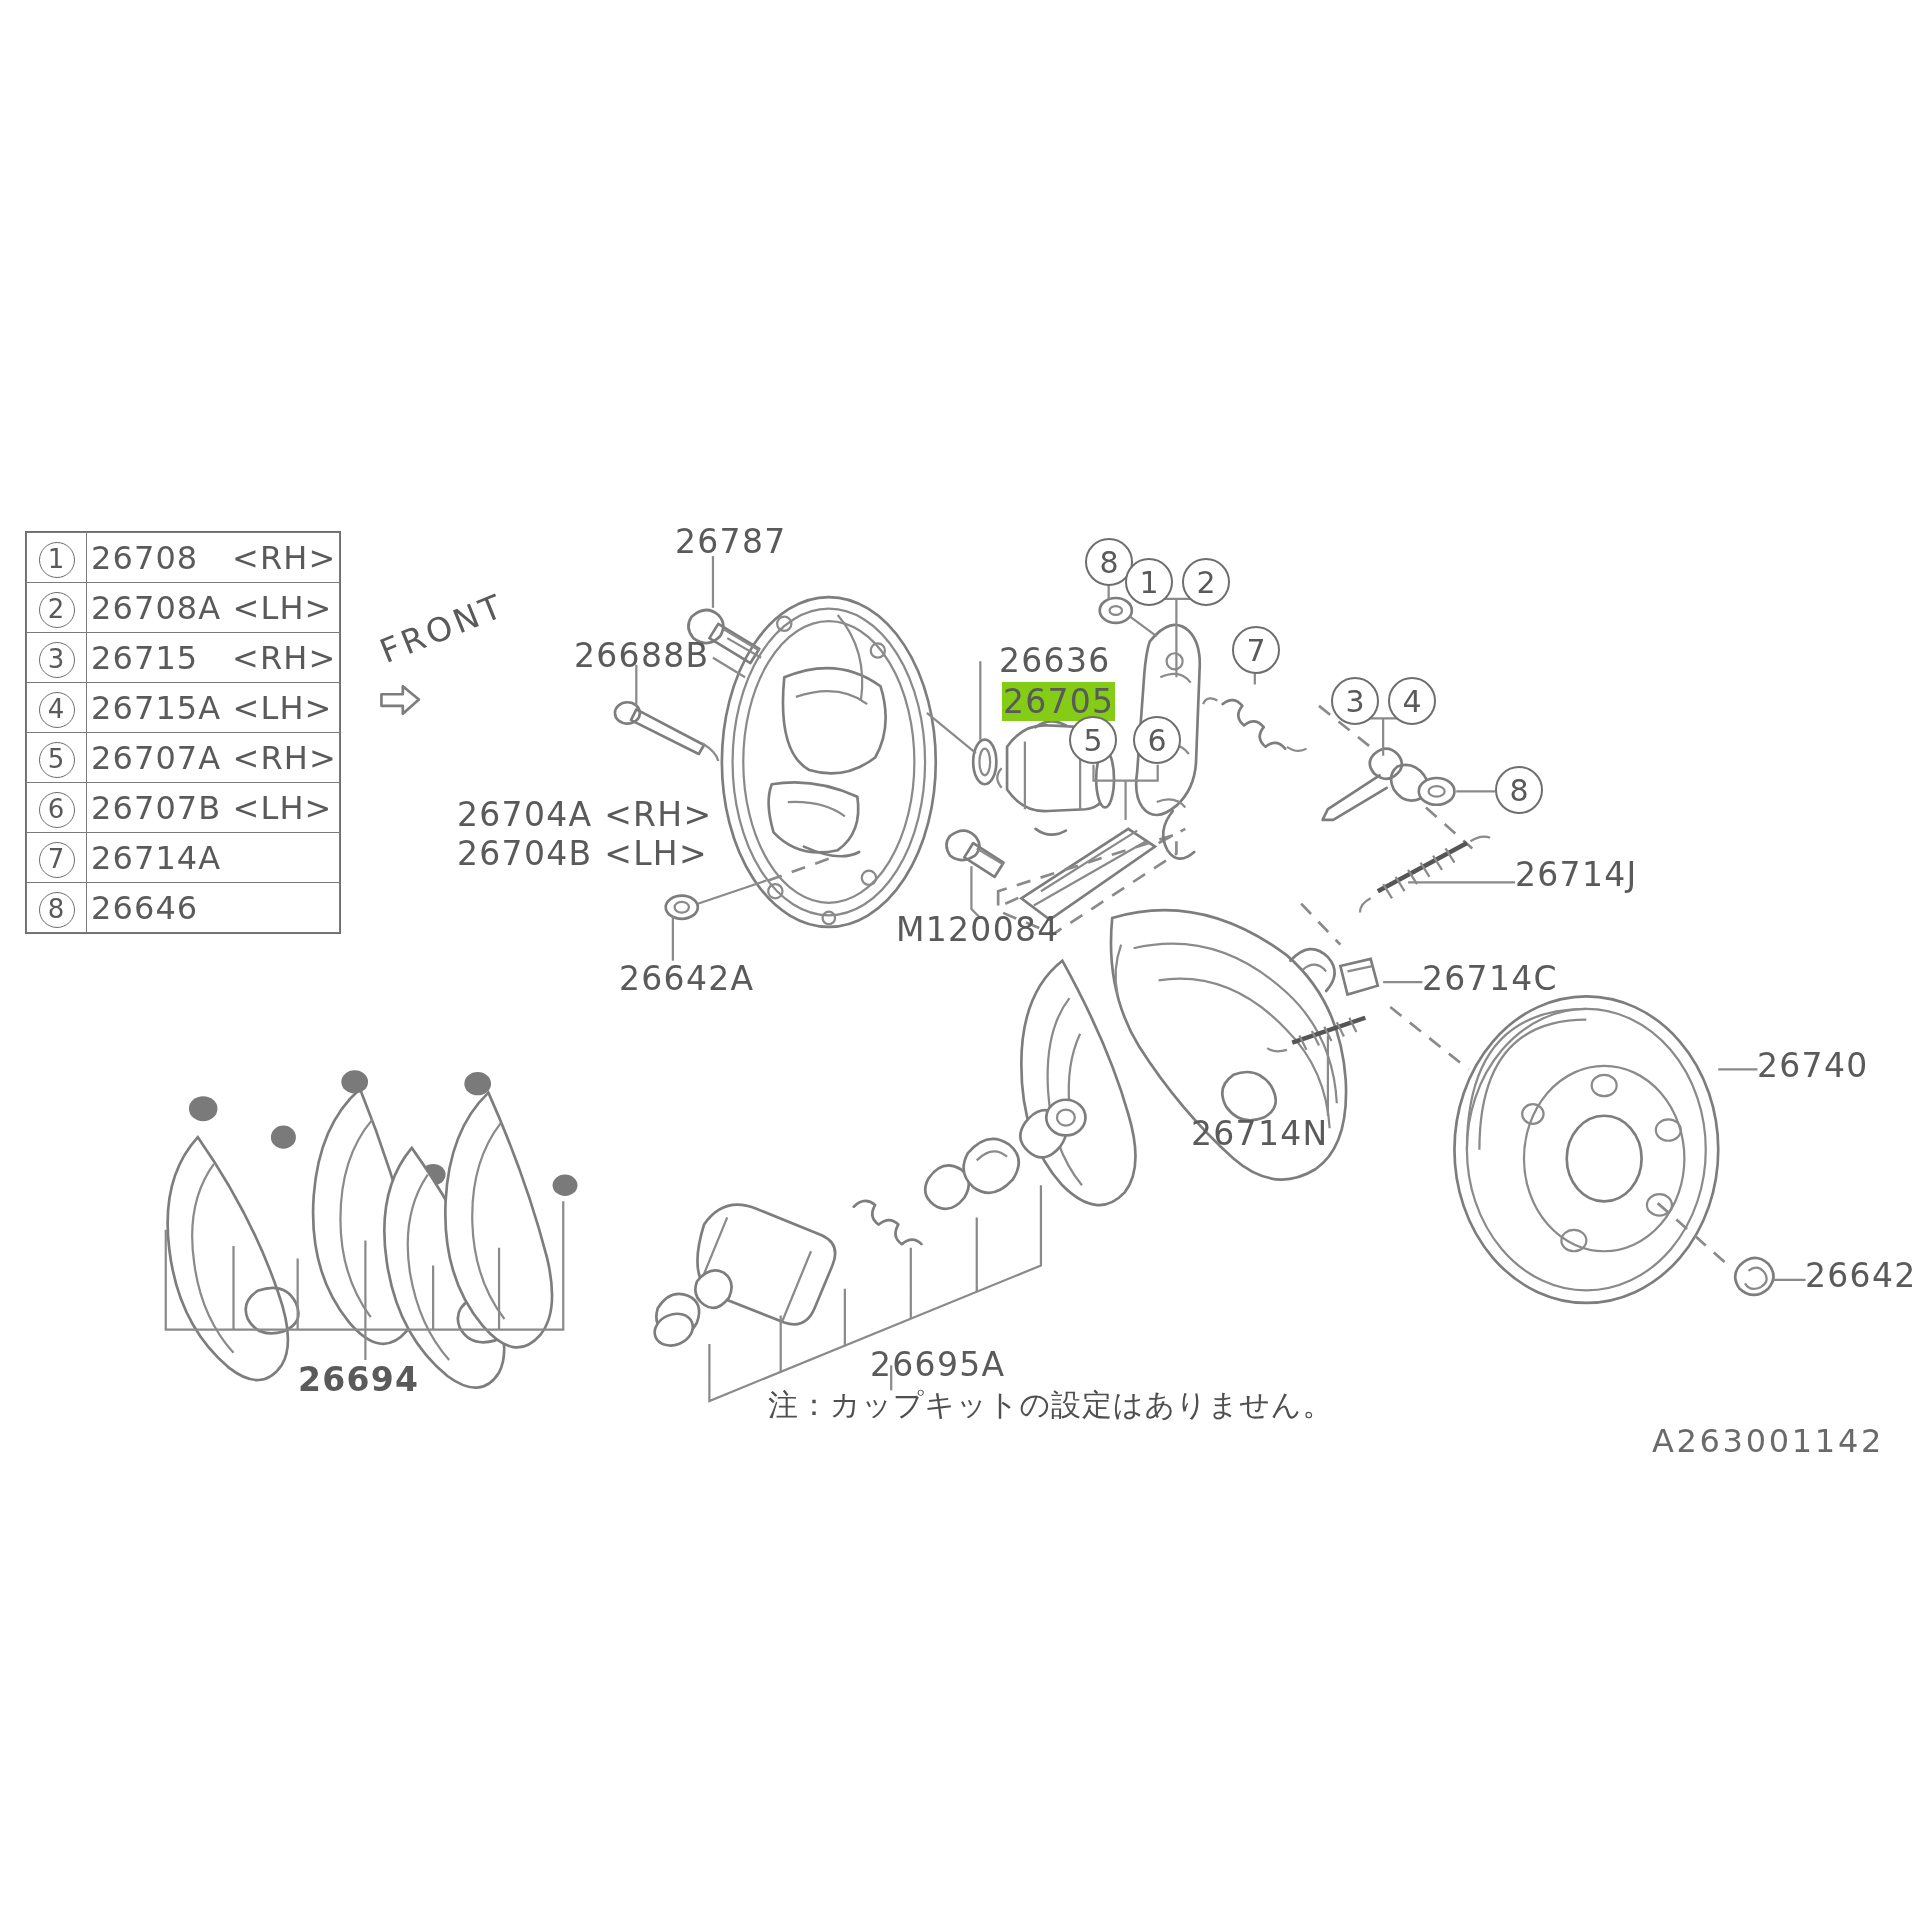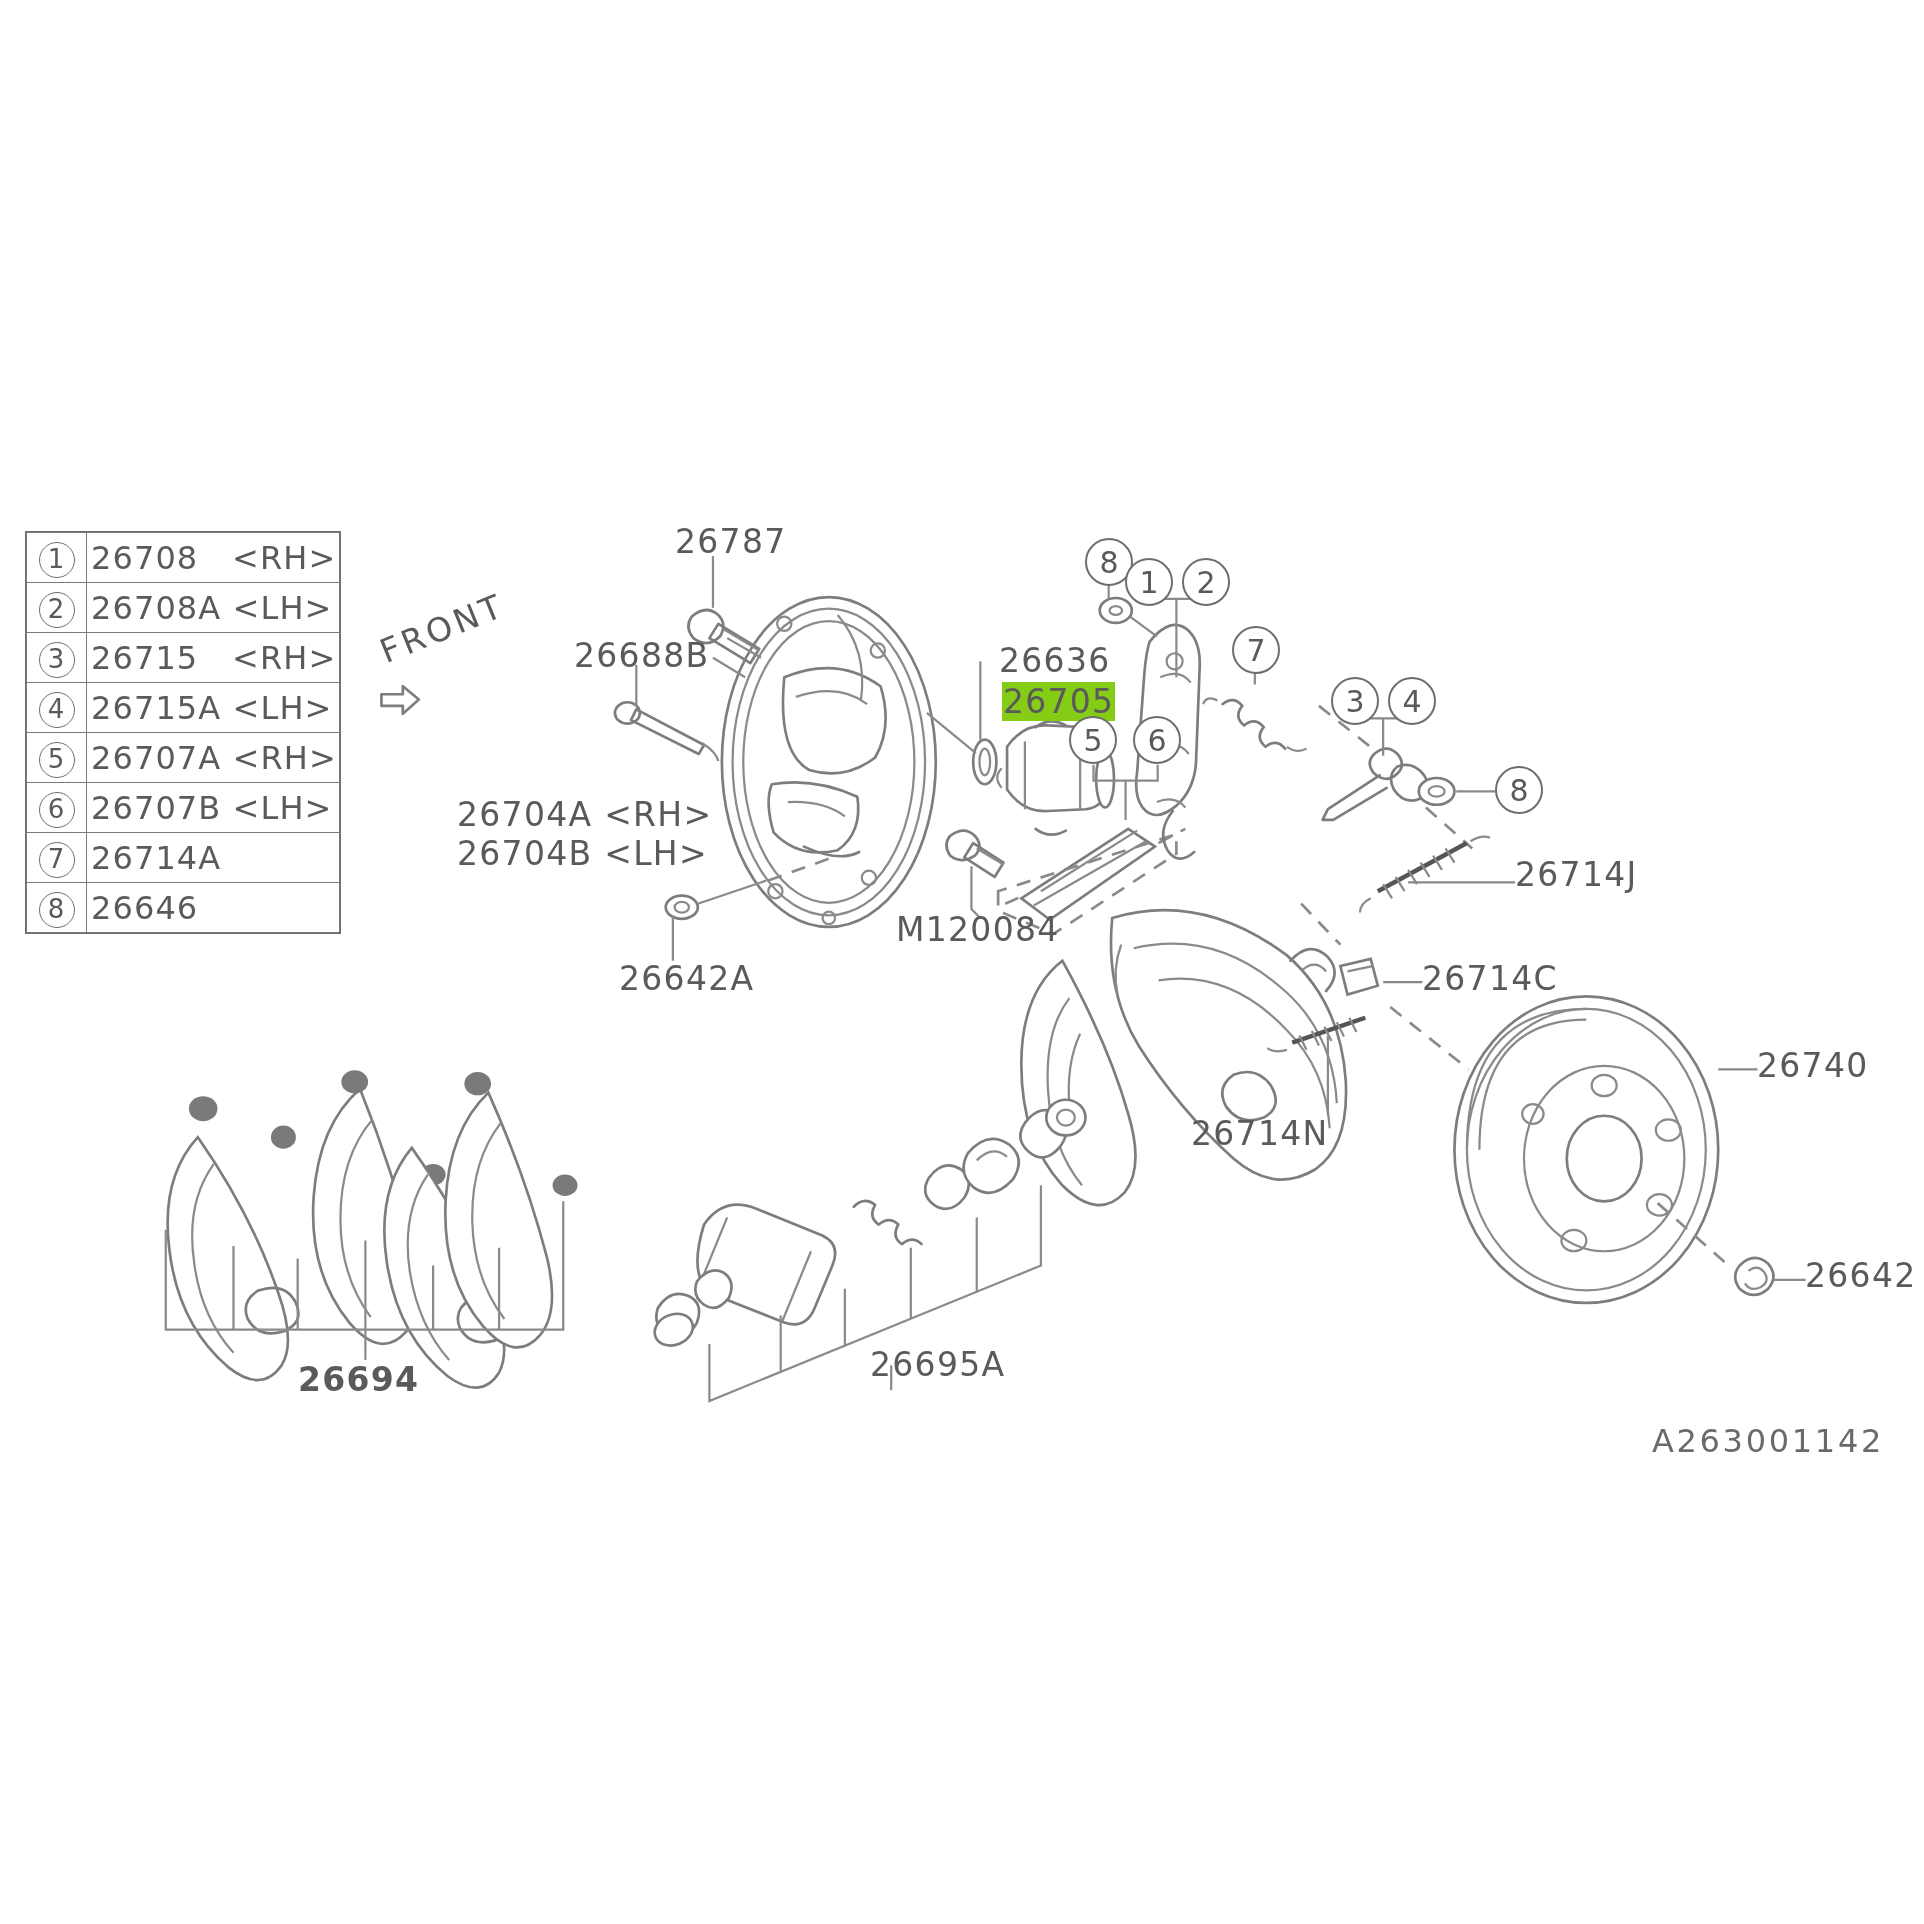--- a/index.html
+++ b/index.html
@@ -329,20 +329,21 @@
 
   <div class="lbl" style="left:1515px;top:857px;">26714J</div>
   <div class="lbl" style="left:1422px;top:961px;">26714C</div>
   <div class="lbl" style="left:1191px;top:1116px;">26714N</div>
 
   <div class="lbl" style="left:1757px;top:1048px;">26740</div>
   <div class="lbl" style="left:1805px;top:1258px;text-align:center;">26642</div>
 
   <div class="lbl" style="left:298px;top:1362px;font-weight:bold;">26694</div>
   <div class="lbl" style="left:870px;top:1347px;">26695A</div>
+  <div class="lbl jp" style="left:768px;top:1388px;">注：カップキットの設定はありません。</div>
 
   <div id="footer">A263001142</div>
 
   <div class="callout" style="left:1085px;top:538px;">8</div>
   <div class="callout" style="left:1125px;top:558px;">1</div>
   <div class="callout" style="left:1182px;top:558px;">2</div>
   <div class="callout" style="left:1232px;top:626px;">7</div>
   <div class="callout" style="left:1069px;top:716px;">5</div>
   <div class="callout" style="left:1133px;top:716px;">6</div>
   <div class="callout" style="left:1331px;top:677px;">3</div>

